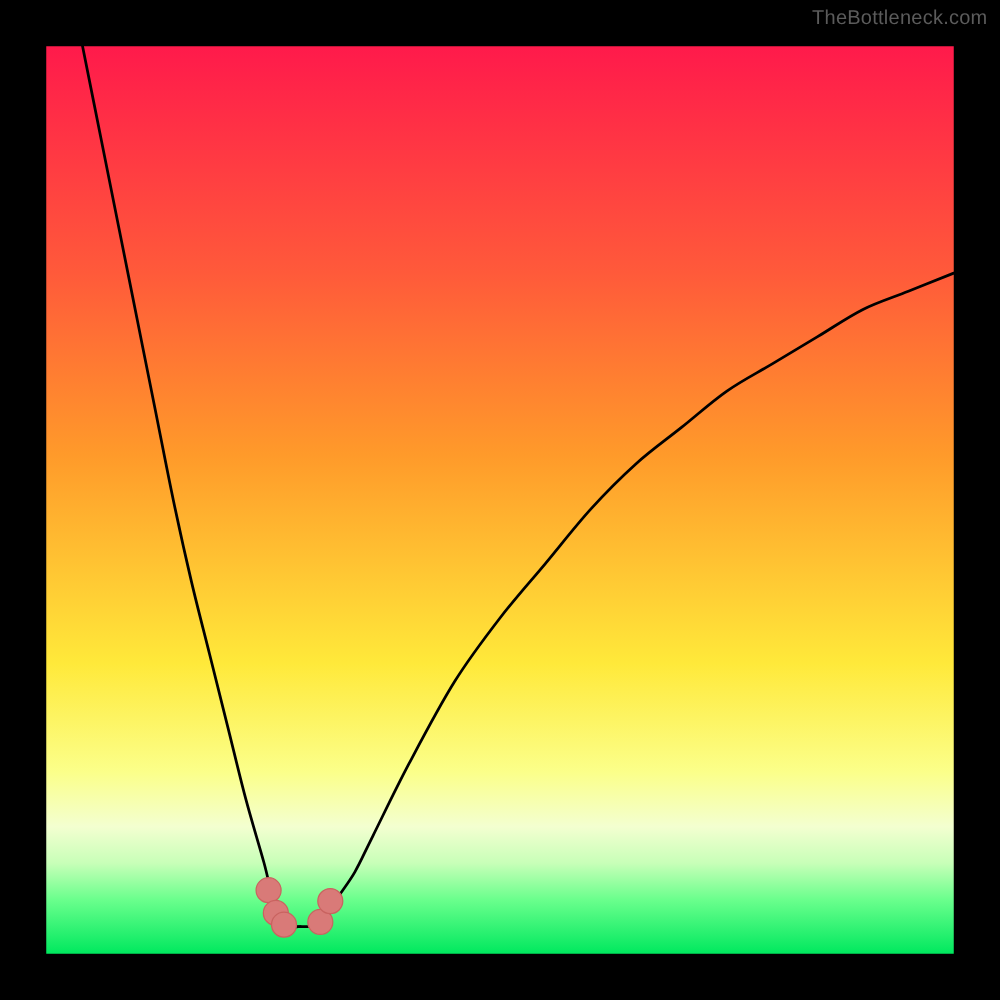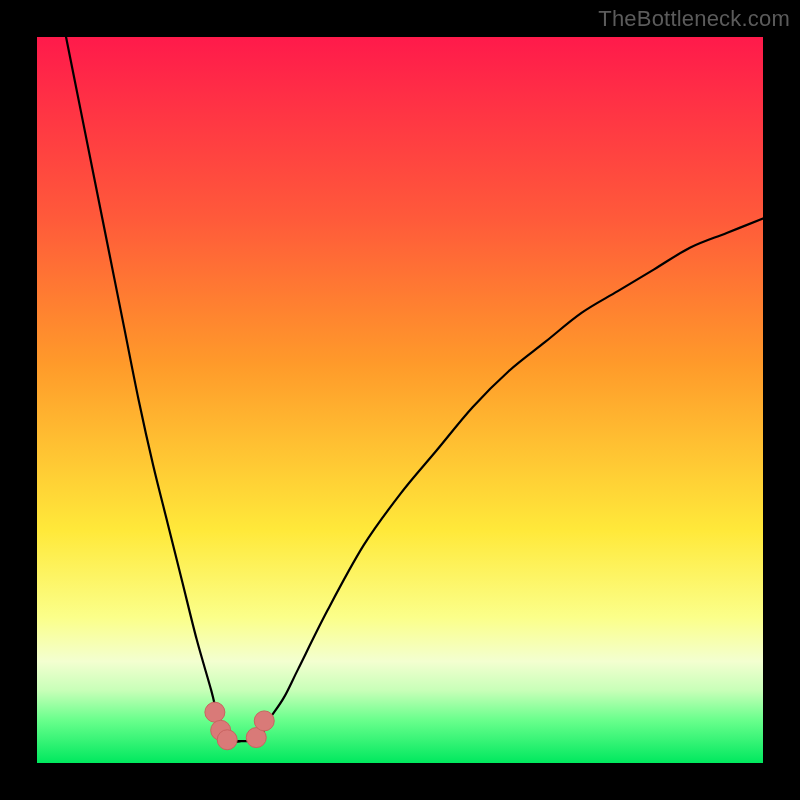--- a/index.html
+++ b/index.html
@@ -25,21 +25,21 @@
     top: 37px;
     width: 726px;
     height: 726px;
     
   }
   .watermark {
     position: absolute;
     top: 6px;
     right: 10px;
     color: #5b5b5b;
-    font-size: 22px;
+    font-size: 16px;
     font-weight: 400;
     letter-spacing: 0.2px;
     user-select: none;
   }
   svg.curve {
     position: absolute;
     left: 0;
     top: 0;
     width: 726px;
     height: 726px;

